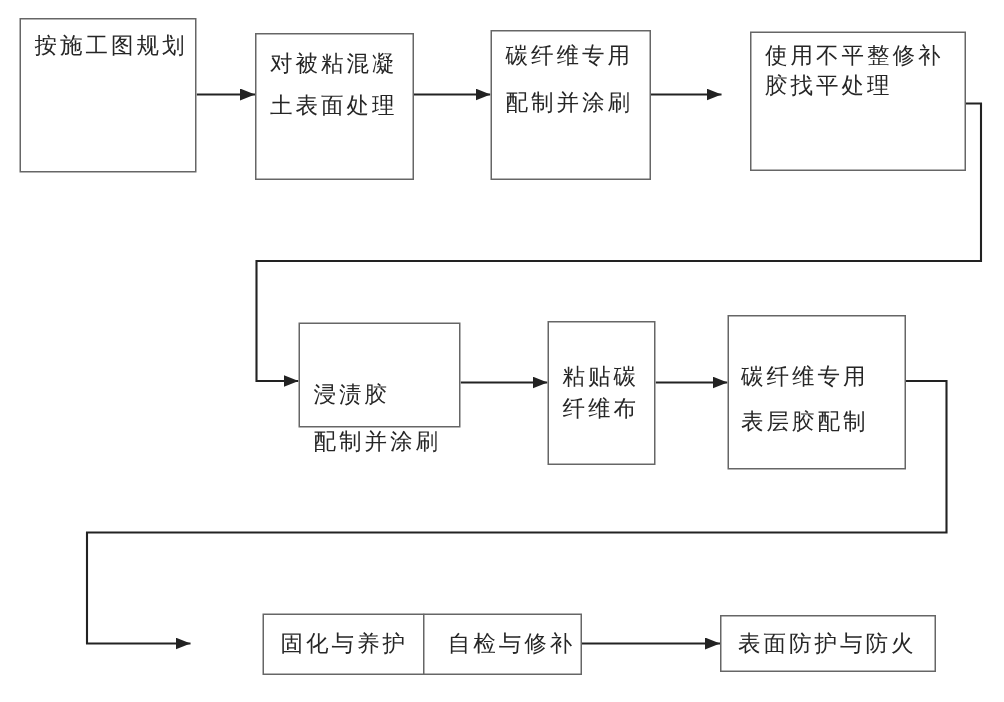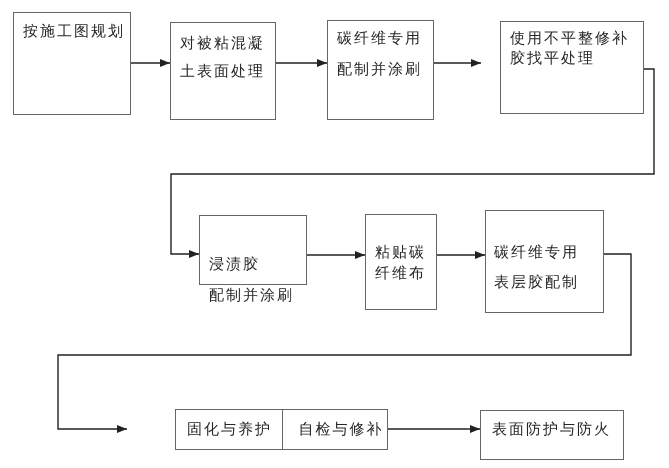--- a/index.html
+++ b/index.html
@@ -43,21 +43,21 @@
   #n3  { left: 327px; top: 20px;  width: 107px; height: 100px; padding: 6px 2px 0 9px;  line-height: 21px; }
   #n3 .line-gap { margin-top: 10px; }
   #n4  { left: 500px; top: 21px;  width: 144px; height: 93px;  padding: 6px 2px 0 9px;  line-height: 20px; }
   
   #n5  { left: 199px; top: 215px; width: 108px; height: 70px;  padding: 32px 2px 0 9px; line-height: 31px; }
   #n6  { left: 365px; top: 214px; width: 72px;  height: 96px;  padding: 27px 2px 0 9px; line-height: 21px; font-family: Liberation Serif, serif; }
   #n7  { left: 485px; top: 210px; width: 119px; height: 103px; padding: 26px 2px 0 8px; line-height: 30px; }
   
   #n8  { left: 127px; top: 409px; width: 108px; height: 41px;  padding: 10px 0 0 11px; margin-left: 48px; }
   #n9  { left: 282px; top: 409px; width: 106px; height: 41px;  padding: 10px 0 0 12px; text-align: center; }
-  #n10 { left: 480px; top: 410px; width: 144px; height: 50px;  padding: 9px 0 0 11px; }
+  #n10 { left: 480px; top: 410px; width: 144px; height: 38px;  padding: 9px 0 0 11px; }
 </style>
 </head>
 <body>
 
 <div id="canvas">
 
   <svg id="connector-layer" viewBox="0 0 669 468" xmlns="http://www.w3.org/2000/svg">
     <defs>
       <marker id="arrow" markerUnits="userSpaceOnUse" markerWidth="10" markerHeight="8" refX="10" refY="4" orient="auto">
         <path d="M0,0 L10,4 L0,8 Z" fill="#222222"></path>

